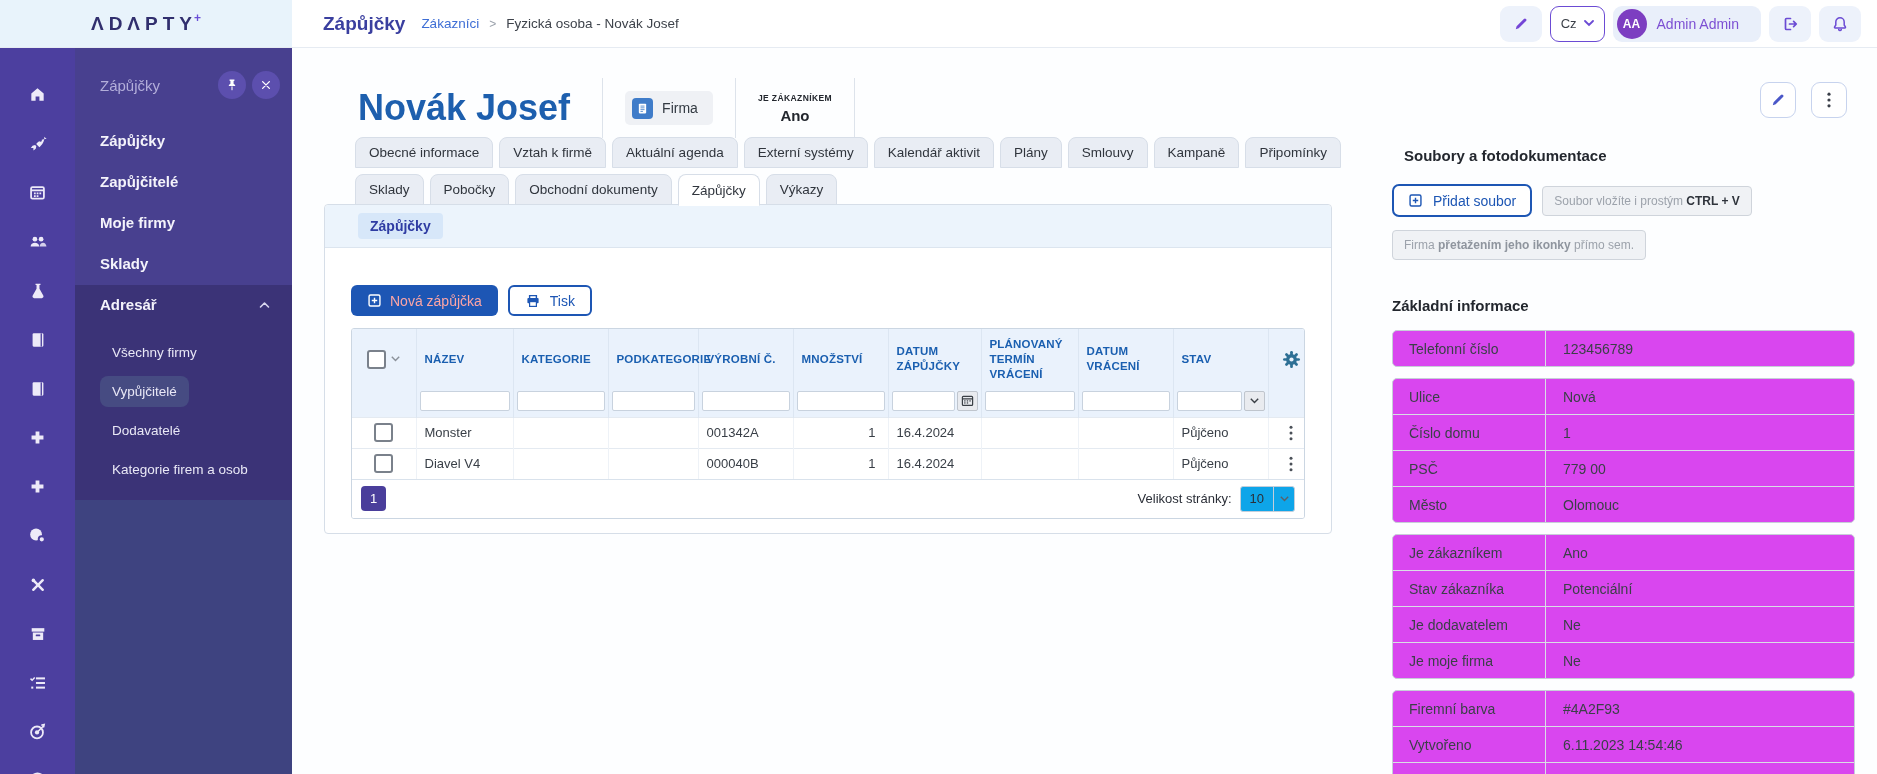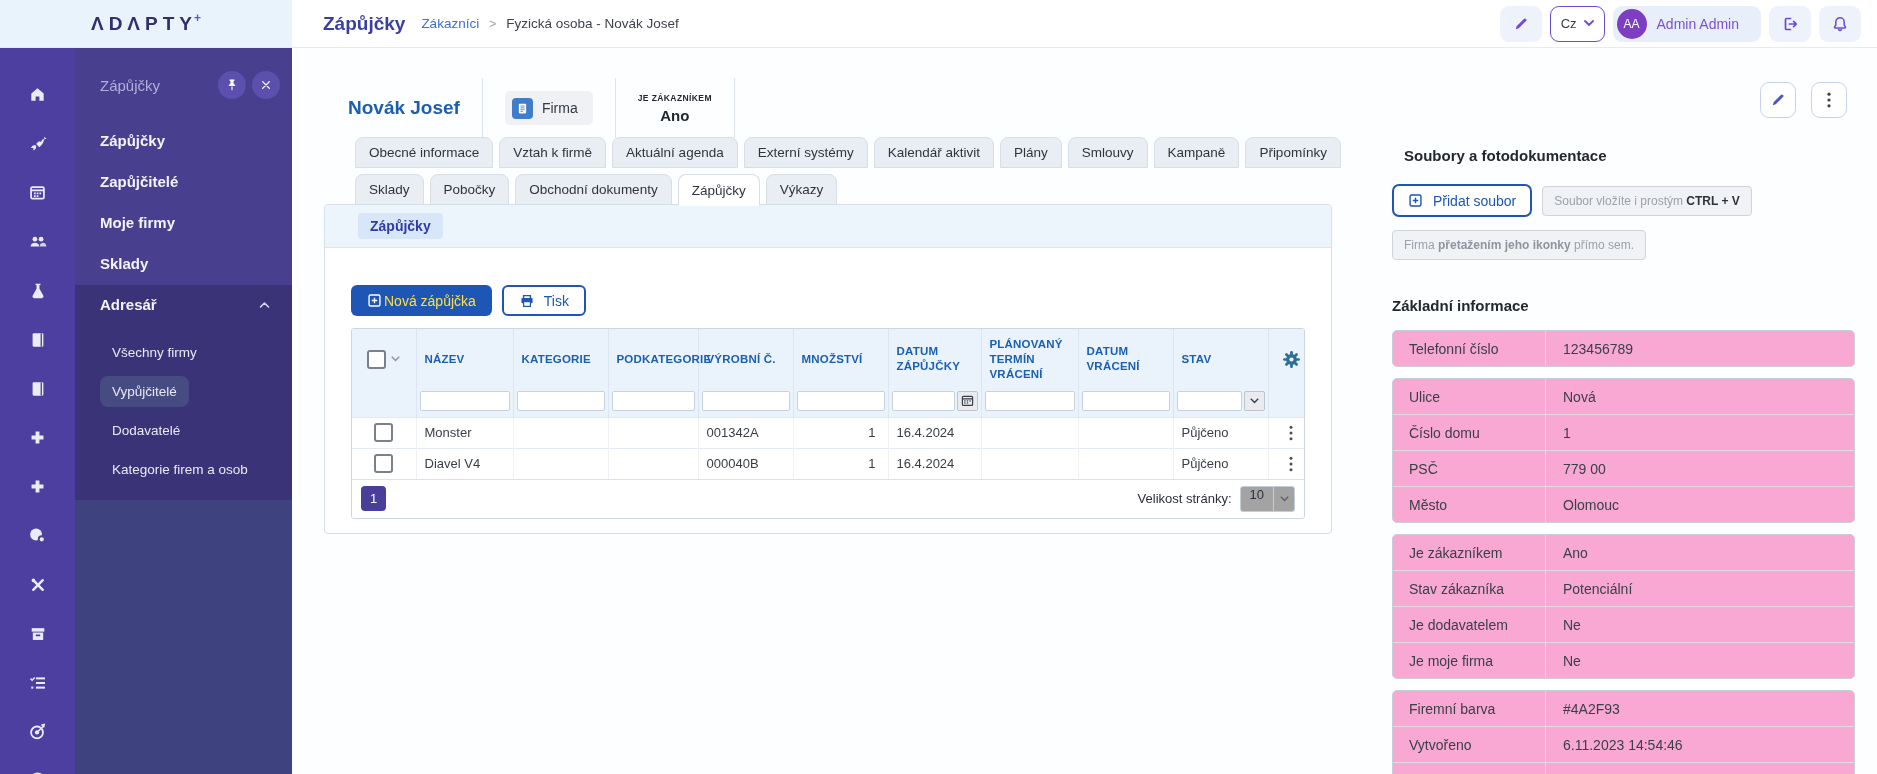--- a/index.html
+++ b/index.html
@@ -14,59 +14,59 @@
   .page-head{display:flex;align-items:center;gap:16px;margin-left:31px}
   .page-title{font-size:19px;font-weight:700;color:#3A3F9F}
   .breadcrumb{font-size:13.5px;display:flex;gap:10px;align-items:center}
   .bc-link{color:#3E6ED5;cursor:pointer}
   .bc-sep{color:#9AA1AB;font-size:12px}
   .bc-cur{color:#3E434B}
   .top-actions{margin-left:auto;display:flex;align-items:center;gap:8px;padding-right:16px}
   .tb-btn{height:36px;min-width:42px;border:none;border-radius:9px;background:#EDF2FB;display:flex;align-items:center;justify-content:center;cursor:pointer;padding:0 10px}
   .lang-btn{background:#fff;border:1.5px solid #6B4BD4;border-radius:9px;height:36px;padding:0 10px;display:flex;gap:7px;align-items:center;font-size:13px;color:#3A3F47;cursor:pointer;box-sizing:border-box}
   .user-pill{height:36px;background:#E9EFFA;border-radius:9px;display:flex;align-items:center;gap:10px;padding:0 22px 0 4px;cursor:pointer}
-  .avatar{width:30px;height:30px;border-radius:50%;background:#7D3EC1;color:#fff;font-size:12px;font-weight:400;display:flex;align-items:center;justify-content:center}
+  .avatar{width:30px;height:30px;border-radius:50%;background:#7D3EC1;color:#fff;font-size:12px;font-weight:700;display:flex;align-items:center;justify-content:center}
   .uname{color:#7C4FD3;font-size:14px}
   
   .rail{position:absolute;left:0;top:47px;width:75px;bottom:0;background:#4C3F9F;display:flex;flex-direction:column;align-items:center;padding-top:23px;box-sizing:border-box;overflow:hidden;z-index:4}
   .rail-btn{width:75px;height:49px;flex:none;display:flex;align-items:center;justify-content:center;background:none;border:none;color:#EDEAF8;cursor:pointer;padding:0}
   
   .flyout{position:absolute;left:75px;top:47px;width:217px;bottom:0;background:#3B3377;z-index:4}
   .fly-top-bg{position:absolute;left:0;top:0;width:100%;height:238px;background:#48408F}
   .fly-bottom-bg{position:absolute;left:0;top:453px;width:100%;bottom:0;background:#3E4380}
   .fly-header{position:absolute;left:0;top:0;width:100%;height:64px;display:flex;align-items:center;padding:12px 12px 0 25px;box-sizing:border-box;z-index:2}
   .fly-title{color:#B3AEDA;font-size:15px;flex:1}
   .fly-circle{width:28px;height:28px;border-radius:50%;background:#5C4FAE;display:flex;align-items:center;justify-content:center;color:#fff;border:none;cursor:pointer;margin-left:6px;flex:none;padding:0}
   .fly-menu{position:absolute;top:73px;left:0;width:100%;z-index:2}
   .fly-item{height:41px;display:flex;align-items:center;padding:0 22px 0 25px;color:#F4F3FB;font-weight:700;font-size:15px;cursor:pointer;justify-content:space-between}
   .fly-sub{height:39px;display:flex;align-items:center;padding:0 12px 0 37px;font-size:13.5px;color:#E9E8F6;cursor:pointer}
   .fly-subs{margin-top:8px}
   .sub-pill{padding:8px 12px;border-radius:8px;margin-left:-12px}
   .fly-sub.active .sub-pill{background:#464B82}
   
   .main{position:absolute;left:292px;top:47px;right:0;bottom:0;background:#FDFEFF}
   .entity-head{position:absolute;left:56px;top:29px;height:64px;display:flex;align-items:center}
-  .entity-head h1{font-size:19px;color:#1D5FAE;margin:0;font-weight:700}
+  .entity-head h1{font-size:36px;color:#1D5FAE;margin:10px;font-weight:700}
   .vdiv{width:1px;height:60px;background:#DDE3EB;margin:0 22px}
   .firma-chip{background:#EFF1F5;border-radius:5px;height:34px;display:flex;align-items:center;gap:9px;padding:0 15px 0 7px;font-size:14px;color:#333A42}
   .firma-ic{width:21px;height:21px;border-radius:4px;background:#3F7CC9;display:flex;align-items:center;justify-content:center}
   .cust{display:flex;flex-direction:column;align-items:center;gap:4px;min-width:64px}
   .cust-l{font-size:8.5px;font-weight:700;color:#23272E;letter-spacing:.4px}
   .cust-v{font-size:15px;font-weight:700;color:#23272E}
   .tabs{position:absolute;left:63px;display:flex;gap:6px}
   .tabs1{top:90px}
   .tabs2{top:127px}
   .tab{height:31px;box-sizing:border-box;background:#E9EDF4;border:1px solid #D7DEE8;border-radius:8px 8px 0 0;padding:0 13px;font-size:13.5px;color:#30353D;display:flex;align-items:center;cursor:pointer;white-space:nowrap}
   .tab.active{background:#fff;border-bottom-color:#fff;height:32px;margin-bottom:-1px;position:relative;z-index:3}
   .card{position:absolute;left:32px;top:157px;width:1008px;min-height:312px;background:#fff;border:1px solid #D6DEE8;border-radius:4px;box-sizing:border-box;z-index:2}
   .strip{height:42px;background:#ECF4FC;border-bottom:1px solid #DCE5EF;border-radius:4px 4px 0 0;display:flex;align-items:center;padding:0 33px}
   .strip-chip{background:#D7E7F9;border-radius:4px;padding:5px 12px;font-size:14px;font-weight:700;color:#2F3CA3;cursor:pointer}
   .card-body{padding:37px 26px 14px 26px}
   .actions{display:flex;gap:10px}
-  .btn-primary{height:31px;background:#1D56B4;color:#fde047;border:none;border-radius:6px;padding:0 16px;font-size:14px;display:flex;align-items:center;gap:2px;cursor:pointer}
+  .btn-primary{height:31px;background:#1D56B4;color:#fca5a5;border:none;border-radius:6px;padding:0 16px;font-size:14px;display:flex;align-items:center;gap:8px;cursor:pointer}
   .btn-outline{height:31px;background:#fff;color:#1D56B4;border:2px solid #1D56B4;border-radius:6px;padding:0 15px;font-size:14px;display:flex;align-items:center;gap:9px;cursor:pointer;box-sizing:border-box}
   .grid-wrap{margin-top:12px;border:1px solid #CBD6E2;border-radius:3px;overflow:hidden}
   table.grid{border-collapse:collapse;table-layout:fixed;width:100%}
   tr.hdr{background:#EAF2FC}
   tr.hdr th{font-size:11.5px;color:#1A5FB0;text-align:left;font-weight:700;padding:8px 8px;line-height:1.3;vertical-align:middle;letter-spacing:.2px}
   tr.hdr th + th{border-left:1px solid #DCE6F2}
   tr.filters{background:#EAF2FC}
   tr.filters th{padding:1px 3px 6px;border-left:1px solid #DCE6F2}
   tr.filters th:first-child{border-left:none}
   .f-input{width:100%;height:20px;border:1px solid #C8D2DE;border-radius:2px;box-sizing:border-box;background:#fff;min-width:0}
@@ -76,38 +76,38 @@
   tbody td:first-child{border-left:none}
   td.num{text-align:right;padding-right:12px}
   .cb{width:15px;height:15px;border:2px solid #7A818B;border-radius:3px;background:#fff;display:inline-block;cursor:pointer;vertical-align:middle}
   .hdr-check{display:flex;align-items:center;gap:5px;justify-content:center}
   th.c-check,td.c-check{text-align:center}
   th.c-gear{text-align:center !important}
   .gear-btn,.dots-btn{background:none;border:none;cursor:pointer;display:flex;margin:auto;padding:2px}
   .pager{border-top:1px solid #D9E2EC;display:flex;align-items:center;padding:6px 9px;background:#fff}
   .page-num{width:25px;height:25px;background:#4A3E9B;color:#fff;border-radius:4px;display:flex;align-items:center;justify-content:center;font-size:13px;cursor:pointer}
   .psize{margin-left:auto;display:flex;align-items:center;gap:8px;font-size:13px;color:#2B2F38}
-  .select{display:flex;align-items:flex-start;border:1px solid #C4CEDA;border-radius:3px;height:24px;background:#a3a3a3;cursor:pointer}
+  .select{display:flex;align-items:center;border:1px solid #C4CEDA;border-radius:3px;height:24px;background:#0ea5e9;cursor:pointer}
   .select .val{padding:0 9px;font-size:13px;color:#2B2F38}
   .sel-caret{width:20px;height:24px;display:flex;align-items:center;justify-content:center;border-left:1px solid #C4CEDA}
   
   .page-actions{position:absolute;top:82px;left:1760px;display:flex;gap:15px;z-index:5}
   .pa-btn{width:36px;height:36px;border:1px solid #C7D3EE;border-radius:9px;background:#fff;display:flex;align-items:center;justify-content:center;cursor:pointer;padding:0}
   
   .rightpanel{position:absolute;left:1392px;top:135px;width:463px;z-index:3}
   .rp-h{font-size:15px;font-weight:700;color:#23272E;margin:12px}
   .file-actions{display:flex;gap:10px;margin-top:20px;align-items:center}
   .btn-addfile{height:33px;border:2px solid #1D56B4;background:#fff;color:#1D56B4;border-radius:7px;display:flex;align-items:center;gap:10px;padding:0 14px;font-size:14px;cursor:pointer;box-sizing:border-box;white-space:nowrap}
   .chip{background:#F0F2F5;border:1px solid #CFD4DB;border-radius:4px;color:#9CA2AB;font-size:12px;padding:7px 11px;white-space:nowrap}
   .chip b{color:#2E333B}
   .chip.drop{display:inline-block;margin-top:13px}
   .chip.drop b{color:#8F959E}
   .rp-h2{font-size:15px;font-weight:700;color:#23272E;margin:37px 0 0}
   .igroups{margin-top:16px;display:flex;flex-direction:column;gap:11px}
-  .igroup{border:1px solid #C7CED8;border-radius:5px;overflow:hidden;background:#f9a8d4}
+  .igroup{border:1px solid #C7CED8;border-radius:5px;overflow:hidden;background:#d946ef}
   .irow{display:flex;height:35px;align-items:stretch}
   .irow + .irow{border-top:1px solid #D9DEE5}
   .il{width:153px;flex:none;padding-left:16px;border-right:1px solid #D9DEE5;display:flex;align-items:center;font-size:14px;color:#3B4048;box-sizing:border-box}
   .iv{padding-left:17px;font-size:14px;color:#3B4048;display:flex;align-items:center}
   svg{display:block}
 </style>
 </head>
 <body>
 
 <div class="app">

